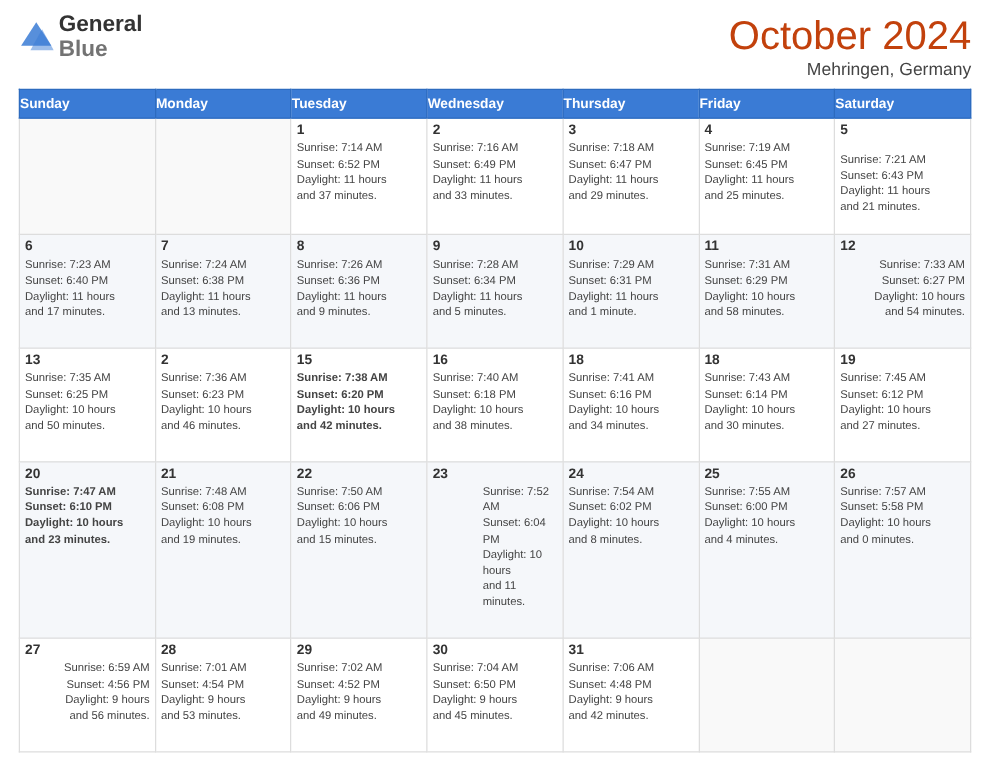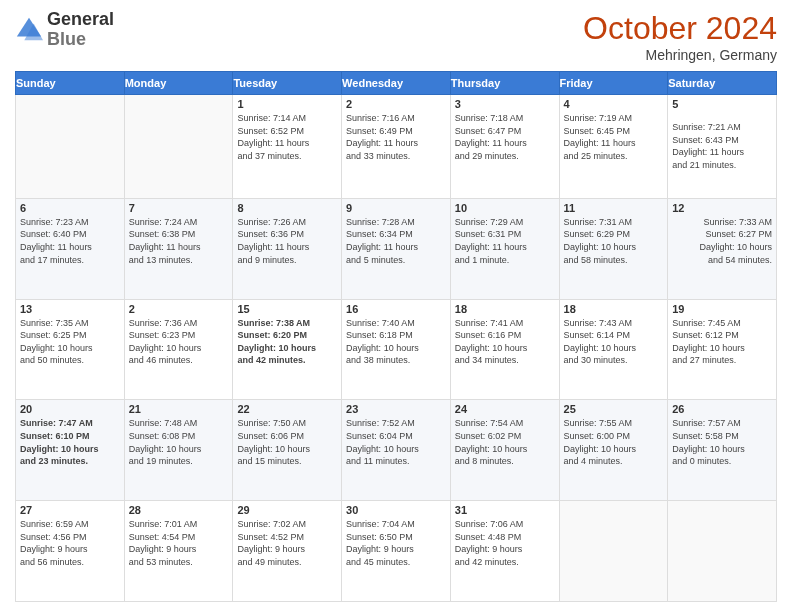--- a/index.html
+++ b/index.html
@@ -289,21 +289,21 @@
           </td>
           <td>
             <span class="day-num">22</span>
             <div class="day-info" style="white-space: pre-line;">Sunrise: 7:50 AM
 Sunset: 6:06 PM
 Daylight: 10 hours
 and 15 minutes.</div>
           </td>
           <td>
             <span class="day-num">23</span>
-            <div class="day-info" style="white-space: pre-line;">Sunrise: 7:52 AM
+            <div class="day-info" style="white-space: pre-line; margin-left: 40px;">Sunrise: 7:52 AM
 Sunset: 6:04 PM
 Daylight: 10 hours
 and 11 minutes.</div>
           </td>
           <td>
             <span class="day-num">24</span>
             <div class="day-info" style="white-space: pre-line;">Sunrise: 7:54 AM
 Sunset: 6:02 PM
 Daylight: 10 hours
 and 8 minutes.</div>
@@ -319,21 +319,21 @@
             <span class="day-num">26</span>
             <div class="day-info" style="white-space: pre-line;">Sunrise: 7:57 AM
 Sunset: 5:58 PM
 Daylight: 10 hours
 and 0 minutes.</div>
           </td>
         </tr>
         <tr>
           <td>
             <span class="day-num">27</span>
-            <div class="day-info" style="white-space: pre-line;">Sunrise: 6:59 AM
+            <div class="day-info" style="white-space: pre-line; text-align: right;">Sunrise: 6:59 AM
 Sunset: 4:56 PM
 Daylight: 9 hours
 and 56 minutes.</div>
           </td>
           <td>
             <span class="day-num">28</span>
             <div class="day-info" style="white-space: pre-line;">Sunrise: 7:01 AM
 Sunset: 4:54 PM
 Daylight: 9 hours
 and 53 minutes.</div>

